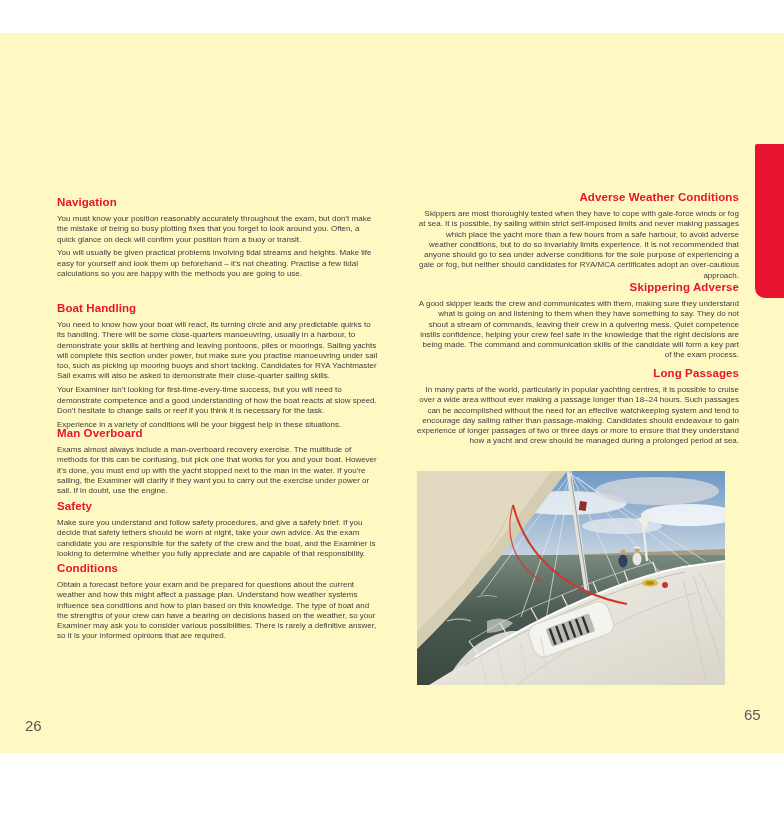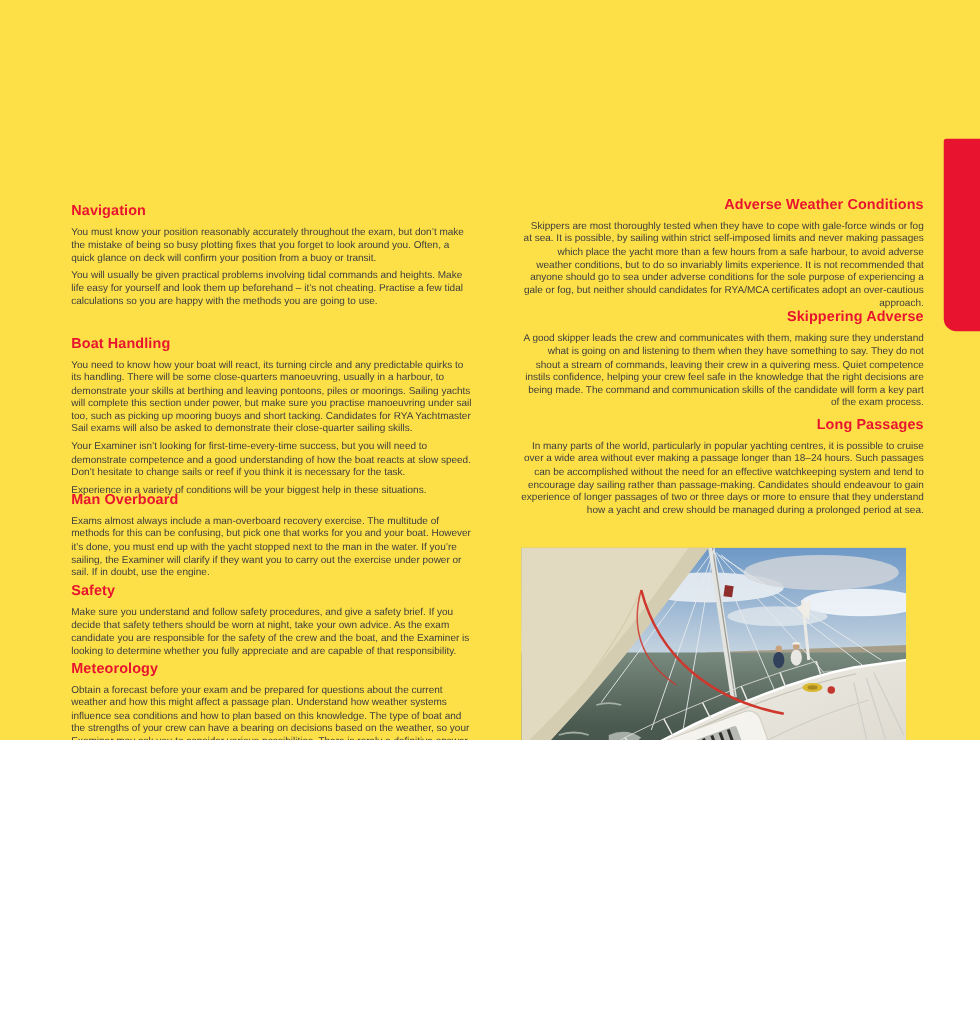--- a/index.html
+++ b/index.html
@@ -3,24 +3,25 @@
 <meta charset="utf-8">
 <style>
   :root{
     --accent:#e8132f;
     --body:#3d3d3d;
     --pagenum:#58595b;
   }
   html,body{margin:0;padding:0;background:#ffffff;}
   .spread{
     position:relative;
-    width:784px;height:592px;
-    background:#fde047;
+    width:784px;height:720px;
+    background:#fef9c3;
     font-family:"Liberation Sans",sans-serif;
     overflow:hidden;
+    margin-top:33px;
   }
   .chapter-tab{
     position:absolute;
     right:0;top:111px;
     width:29px;height:154px;
     background:var(--accent);
     border-radius:2px 0 0 10px;
   }
   .section{position:absolute;width:322px;}
   .section.left{left:57px;}
@@ -57,42 +58,42 @@
 </head>
 <body>
 
 <div class="spread">
 
   <div class="chapter-tab"></div>
 
   <section class="section left" style="top:163px">
     <h2 class="heading">Navigation</h2>
     <p class="para">You must know your position reasonably accurately throughout the exam, but don’t make the mistake of being so busy plotting fixes that you forget to look around you. Often, a quick glance on deck will confirm your position from a buoy or transit.</p>
-    <p class="para">You will usually be given practical problems involving tidal commands and heights. Make life easy for yourself and look them up beforehand – it’s not cheating. Practise a few tidal calculations so you are happy with the methods you are going to use.</p>
+    <p class="para">You will usually be given practical problems involving tidal streams and heights. Make life easy for yourself and look them up beforehand – it’s not cheating. Practise a few tidal calculations so you are happy with the methods you are going to use.</p>
   </section>
 
   <section class="section left" style="top:269px">
     <h2 class="heading">Boat Handling</h2>
     <p class="para">You need to know how your boat will react, its turning circle and any predictable quirks to its handling. There will be some close-quarters manoeuvring, usually in a harbour, to demonstrate your skills at berthing and leaving pontoons, piles or moorings. Sailing yachts will complete this section under power, but make sure you practise manoeuvring under sail too, such as picking up mooring buoys and short tacking. Candidates for RYA Yachtmaster Sail exams will also be asked to demonstrate their close-quarter sailing skills.</p>
     <p class="para">Your Examiner isn’t looking for first-time-every-time success, but you will need to demonstrate competence and a good understanding of how the boat reacts at slow speed. Don’t hesitate to change sails or reef if you think it is necessary for the task.</p>
     <p class="para">Experience in a variety of conditions will be your biggest help in these situations.</p>
   </section>
 
   <section class="section left" style="top:394px">
     <h2 class="heading">Man Overboard</h2>
     <p class="para">Exams almost always include a man-overboard recovery exercise. The multitude of methods for this can be confusing, but pick one that works for you and your boat. However it’s done, you must end up with the yacht stopped next to the man in the water. If you’re sailing, the Examiner will clarify if they want you to carry out the exercise under power or sail. If in doubt, use the engine.</p>
   </section>
 
   <section class="section left" style="top:467px">
     <h2 class="heading">Safety</h2>
     <p class="para">Make sure you understand and follow safety procedures, and give a safety brief. If you decide that safety tethers should be worn at night, take your own advice. As the exam candidate you are responsible for the safety of the crew and the boat, and the Examiner is looking to determine whether you fully appreciate and are capable of that responsibility.</p>
   </section>
 
   <section class="section left" style="top:529px">
-    <h2 class="heading">Meteorology</h2>
+    <h2 class="heading">Conditions</h2>
     <p class="para">Obtain a forecast before your exam and be prepared for questions about the current weather and how this might affect a passage plan. Understand how weather systems influence sea conditions and how to plan based on this knowledge. The type of boat and the strengths of your crew can have a bearing on decisions based on the weather, so your Examiner may ask you to consider various possibilities. There is rarely a definitive answer, so it is your informed opinions that are required.</p>
   </section>
 
   <section class="section right" style="top:158px">
     <h2 class="heading">Adverse Weather Conditions</h2>
     <p class="para">Skippers are most thoroughly tested when they have to cope with gale-force winds or fog at sea. It is possible, by sailing within strict self-imposed limits and never making passages which place the yacht more than a few hours from a safe harbour, to avoid adverse weather conditions, but to do so invariably limits experience. It is not recommended that anyone should go to sea under adverse conditions for the sole purpose of experiencing a gale or fog, but neither should candidates for RYA/MCA certificates adopt an over-cautious approach.</p>
   </section>
 
   <section class="section right" style="top:248px">
     <h2 class="heading">Skippering Adverse</h2>

